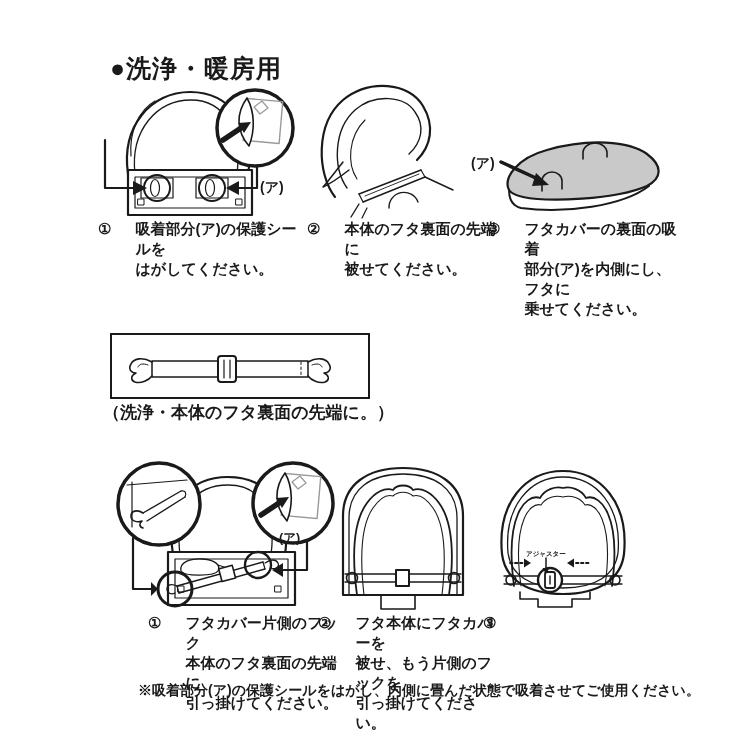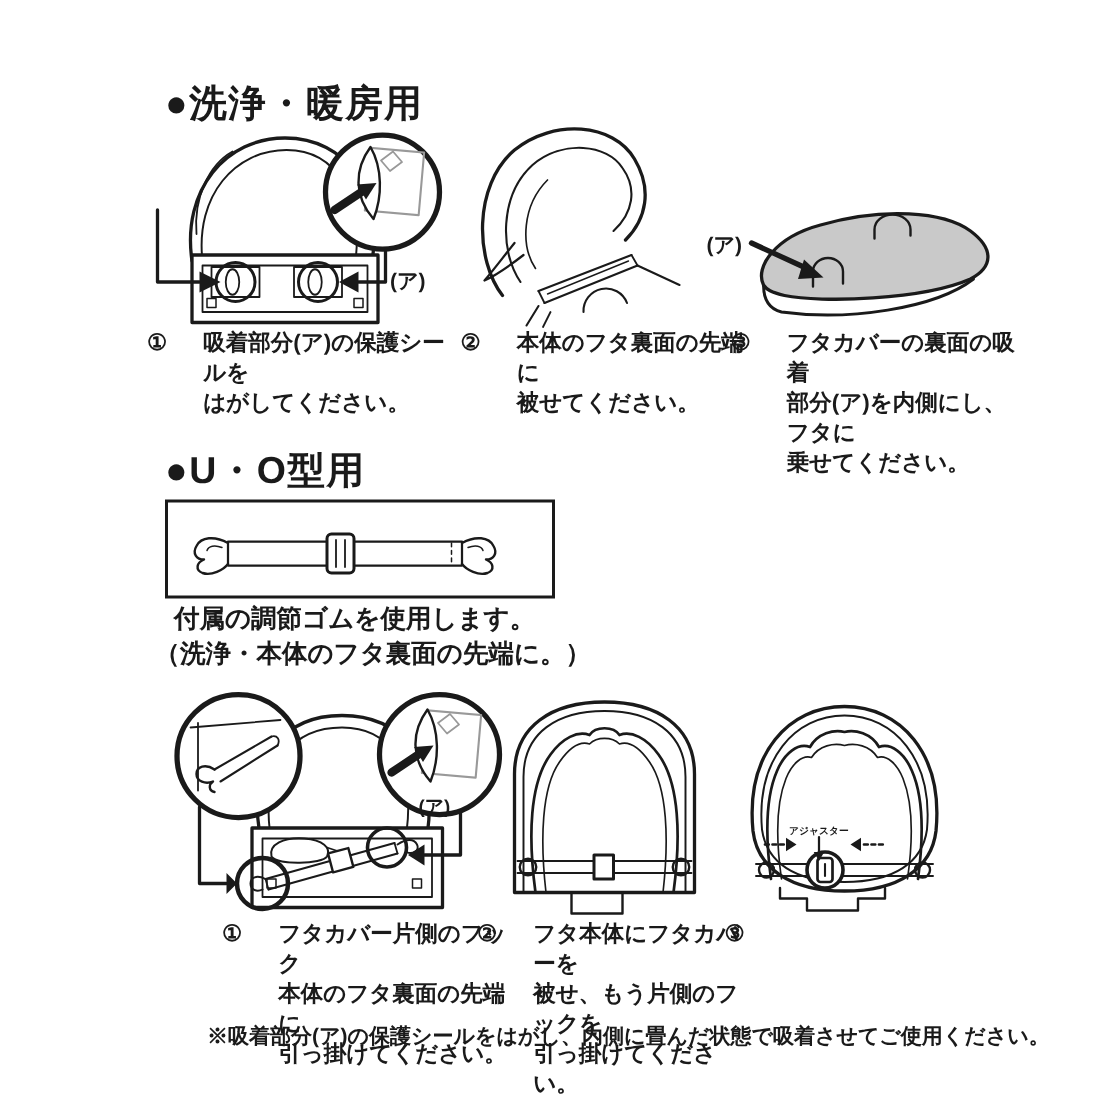--- a/index.html
+++ b/index.html
@@ -109,21 +109,20 @@
     <span class="txt">本体のフタ裏面の先端に
 被せてください。</span>
   </div>
   <div class="abs step" style="left:487px;top:219px;width:195px;">
     <span class="num">③</span>
     <span class="txt">フタカバーの裏面の吸着
 部分(ア)を内側にし、フタに
 乗せてください。</span>
   </div>
 
-  <div class="abs sec-title" style="left:110px;top:297px;">●U・O型用</div>
 
   <div class="abs" style="left:110px;top:333px;width:256px;height:62px;border:2px solid #1a1a1a;">
     <svg width="256" height="62" viewBox="0 0 256 62">
       <g stroke="#1a1a1a" fill="none" stroke-linecap="round" stroke-linejoin="round">
         <g>
           <path d="M40,26 L106,26 M40,42 L106,42 M40,26 L40,42" stroke-width="1.5"></path>
           <path d="M124,26 L196,26 M124,42 L196,42 M196,26 L196,42" stroke-width="1.5"></path>
           <path d="M189,27 L189,41" stroke-width="1" stroke-dasharray="2.5 2.5"></path>
         </g>
         <g>
@@ -134,21 +133,20 @@
           <path d="M196,27 C205,22 214,23 217,29 C220,34 217,38 212,38 C217,40 218,45 213,47 C207,49 199,45 196,41" stroke-width="1.6"></path>
           <path d="M200,30 C205,28 209,29 210,32" stroke-width="1"></path>
         </g>
         <rect x="106" y="21" width="18" height="26" rx="3" stroke-width="2" fill="#ffffff"></rect>
         <path d="M112,25 L112,43 M118,25 L118,43" stroke-width="1.2"></path>
       </g>
     </svg>
   </div>
 
   <div class="abs band-note" style="left:103px;top:401px;">
-    <div class="l1">付属の調節ゴムを使用します。</div>
     <div>（洗浄・本体のフタ裏面の先端に。）</div>
   </div>
 
   <svg class="abs" style="left:115px;top:455px;" width="225" height="160" viewBox="0 0 225 160">
     <g stroke="#1a1a1a" fill="none" stroke-linecap="round" stroke-linejoin="round">
       <g>
         <path d="M58,100 C50,48 76,22 113,22 C151,22 177,50 170,100" stroke-width="2.2"></path>
         <path d="M65,100 C59,52 82,30 113,30 C144,30 162,54 156,100" stroke-width="1.3"></path>
         <rect x="53" y="97" width="127" height="53" fill="#ffffff" stroke-width="2.2"></rect>
         <rect x="60" y="104" width="113" height="39" stroke-width="1.2"></rect>

